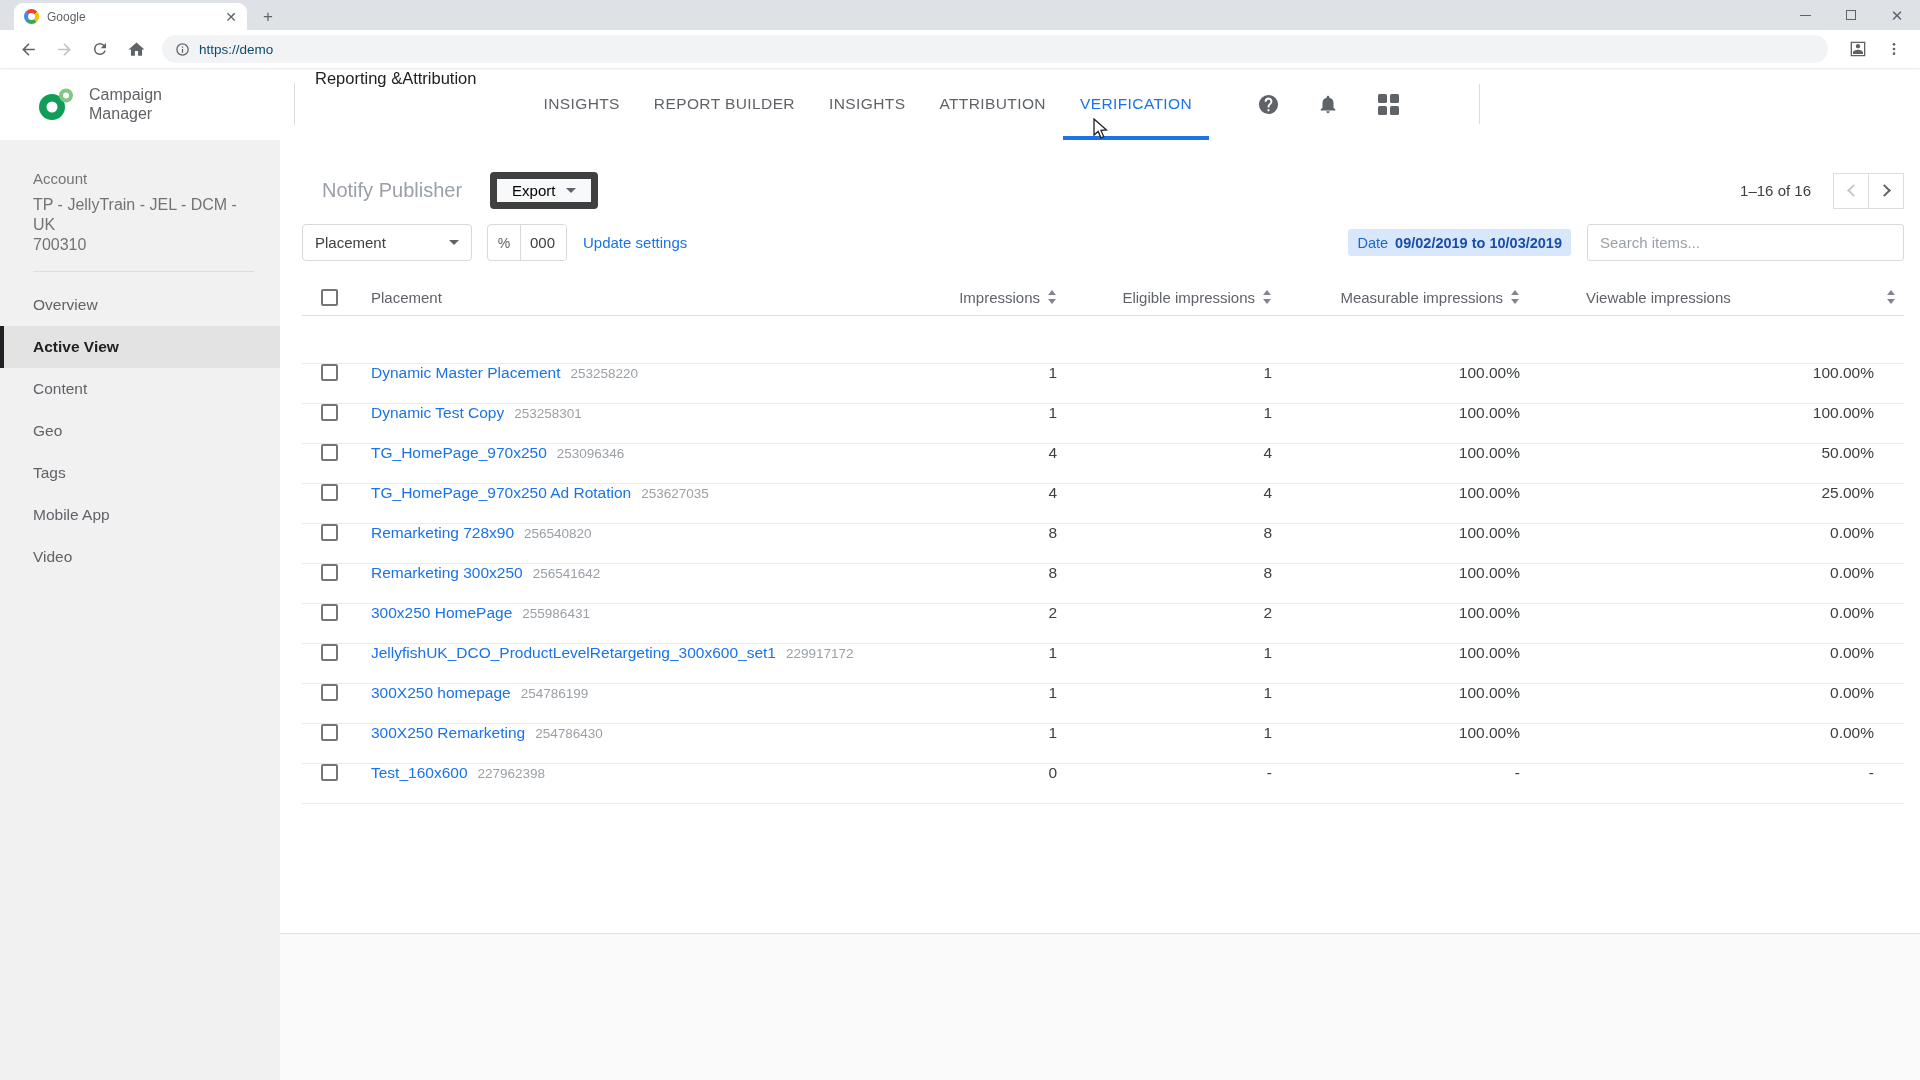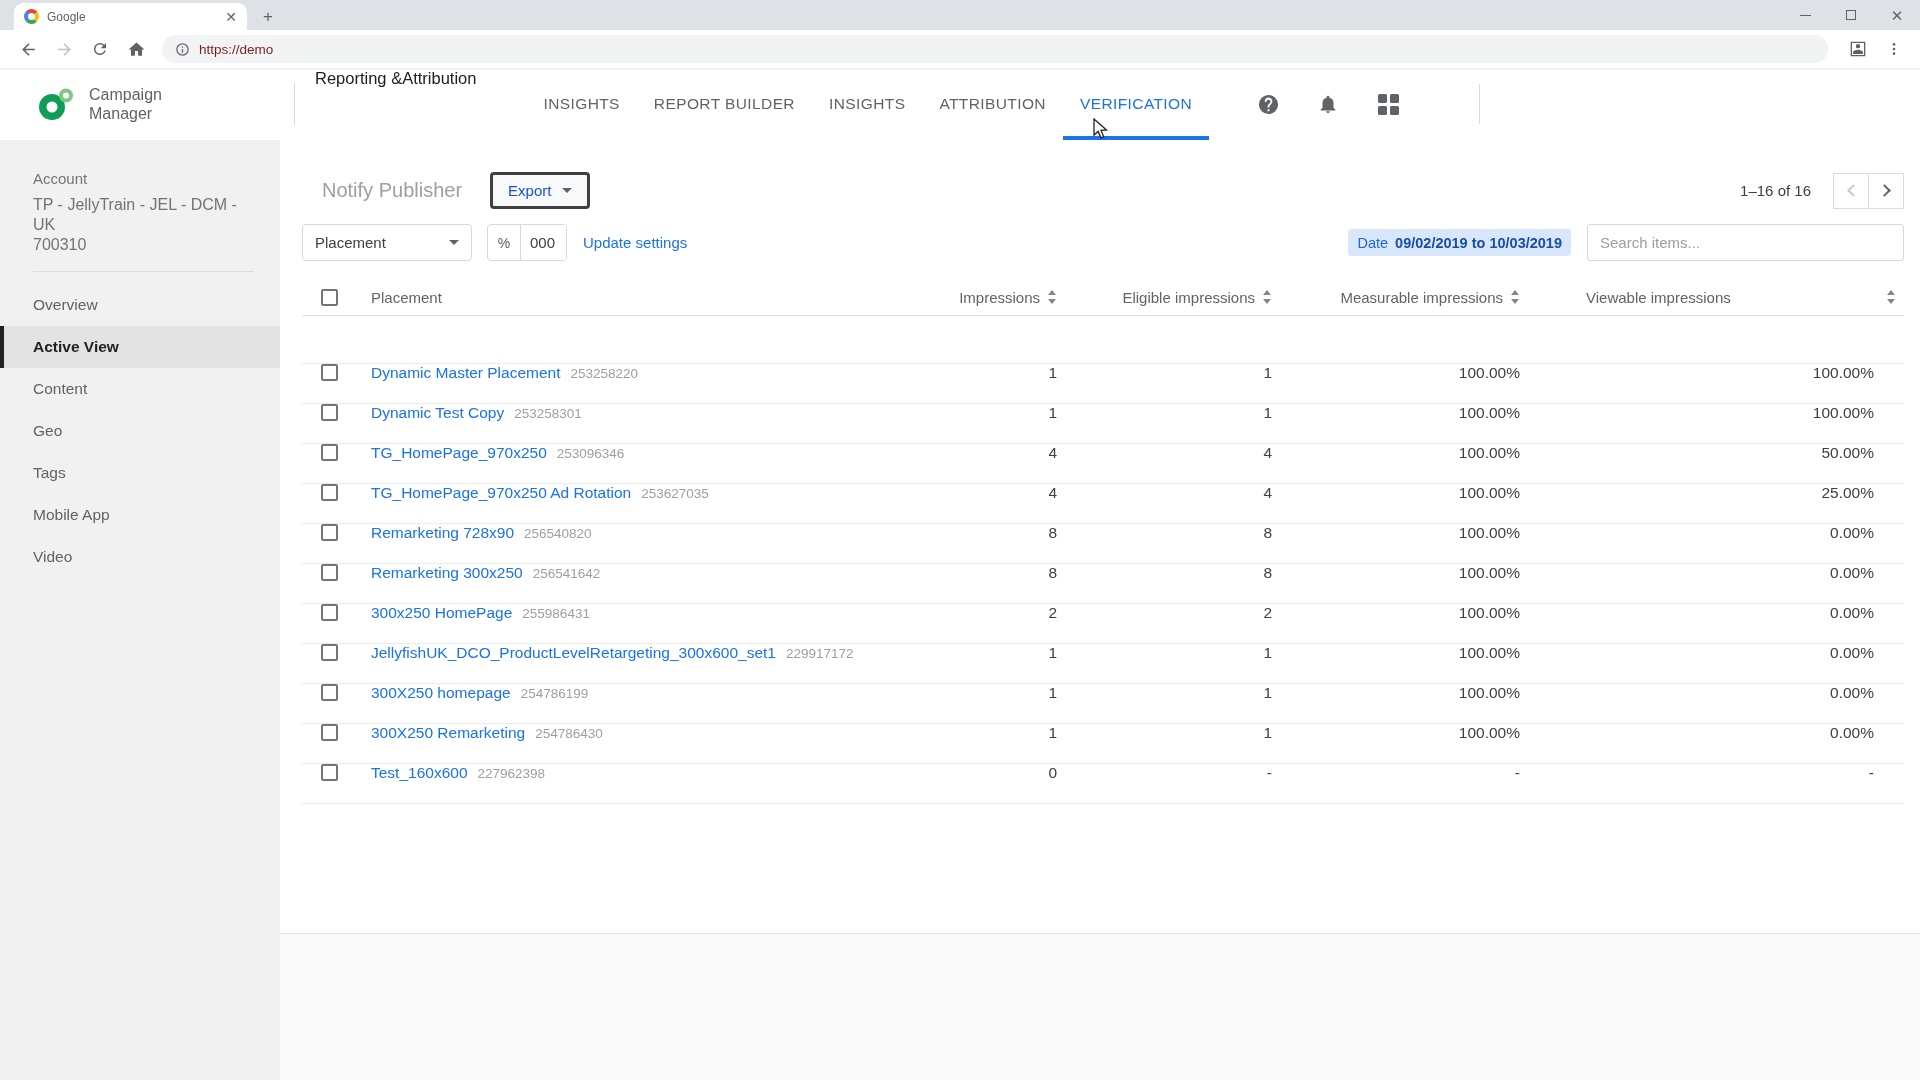--- a/index.html
+++ b/index.html
@@ -26,21 +26,21 @@
   .wc { width:46px; height:30px; display:flex; align-items:center; justify-content:center; color:#5f6368; }
   .wc-min { width:11px; height:1px; background:#5f6368; display:inline-block; }
   .wc-max { width:10px; height:10px; border:1px solid #5f6368; display:inline-block; }
   .wc-close { font-size:15px; line-height:1; }
 
   .urlbar { height:38px; background:#fff; display:flex; align-items:center; padding:0 10px 0 12px; gap:4px;
             box-shadow:0 1px 2px rgba(0,0,0,.10); position:relative; z-index:5; }
   .nav-ic { width:32px; height:32px; display:flex; align-items:center; justify-content:center; border-radius:50%; flex:none; }
   .omnibox { flex:1; height:28px; background:#f1f3f4; border-radius:14px; margin:0 10px 0 6px;
              display:flex; align-items:center; padding:0 13px; gap:9px; }
-  .omni-url { font-size:13.5px; color:#7f1d1d; }
+  .omni-url { font-size:13.5px; color:#0c4a6e; }
 
   
   .app-header { height:72px; background:#fff; display:flex; align-items:stretch; position:relative; }
   .brand { width:294px; flex:none; display:flex; align-items:center; gap:13px; padding-left:36px; }
   .brand-name { font-size:16px; color:#5f6368; line-height:19px; }
   .hdr-divider { width:1px; background:#dadce0; height:42px; align-self:center; }
   .section-name { font-size:16.5px; color:#202124; line-height:21px; padding-left:20px; display:flex; flex-direction:row; justify-content:center; }
   .primary-nav { display:flex; align-items:stretch; margin-left:50px; }
   .nav-tab { display:flex; align-items:center; padding:4px 17px 0 17px; font-size:15.5px; font-weight:500;
              letter-spacing:.4px; color:#5f6368; border-bottom:4px solid transparent; cursor:pointer; white-space:nowrap; }
@@ -62,21 +62,21 @@
   .side-item { height:42px; line-height:42px; padding-left:33px; font-size:15.5px; color:#5f6368; cursor:pointer; }
   .side-item.active { background:#e3e3e3; color:#202124; font-weight:700; border-left:4px solid #202124; padding-left:29px; }
 
   .main { flex:1; background:#fff; display:flex; flex-direction:column; overflow:hidden; }
   .main-inner { padding:0 16px 0 22px; }
 
   
   .toolbar { margin-top:32px; height:37px; display:flex; align-items:center; }
   .btn-notify { margin-left:20px; font-size:20px; color:#9aa0a6; background:none; border:none; }
   .btn-export { margin-left:28px; height:37px; padding:0 15px; display:flex; align-items:center; gap:11px;
-                border:3px solid #404040; border-radius:4px; background:#f8f9fa; font-size:15px; color:#1d4ed8; cursor:pointer; }
+                border:7px solid #404040; border-radius:4px; background:#f8f9fa; font-size:15px; color:#000000; cursor:pointer; }
   .caret { width:0; height:0; border-left:5px solid transparent; border-right:5px solid transparent; border-top:5px solid #5f6368; }
   .pager { margin-left:auto; display:flex; align-items:center; }
   .pager-count { font-size:15px; color:#3c4043; margin-right:22px; }
   .pg-btn { width:36px; height:36px; border:1px solid #dadce0; background:#fff; display:flex; align-items:center; justify-content:center; cursor:pointer; }
   .pg-btn + .pg-btn { margin-left:-1px; }
   .chev { display:inline-block; width:9px; height:9px; border-top:2px solid #5f6368; border-right:2px solid #5f6368; }
   .chev.left { transform:rotate(-135deg); border-color:#c6cacd; margin-left:4px; }
   .chev.right { transform:rotate(45deg); margin-right:4px; }
 
   

